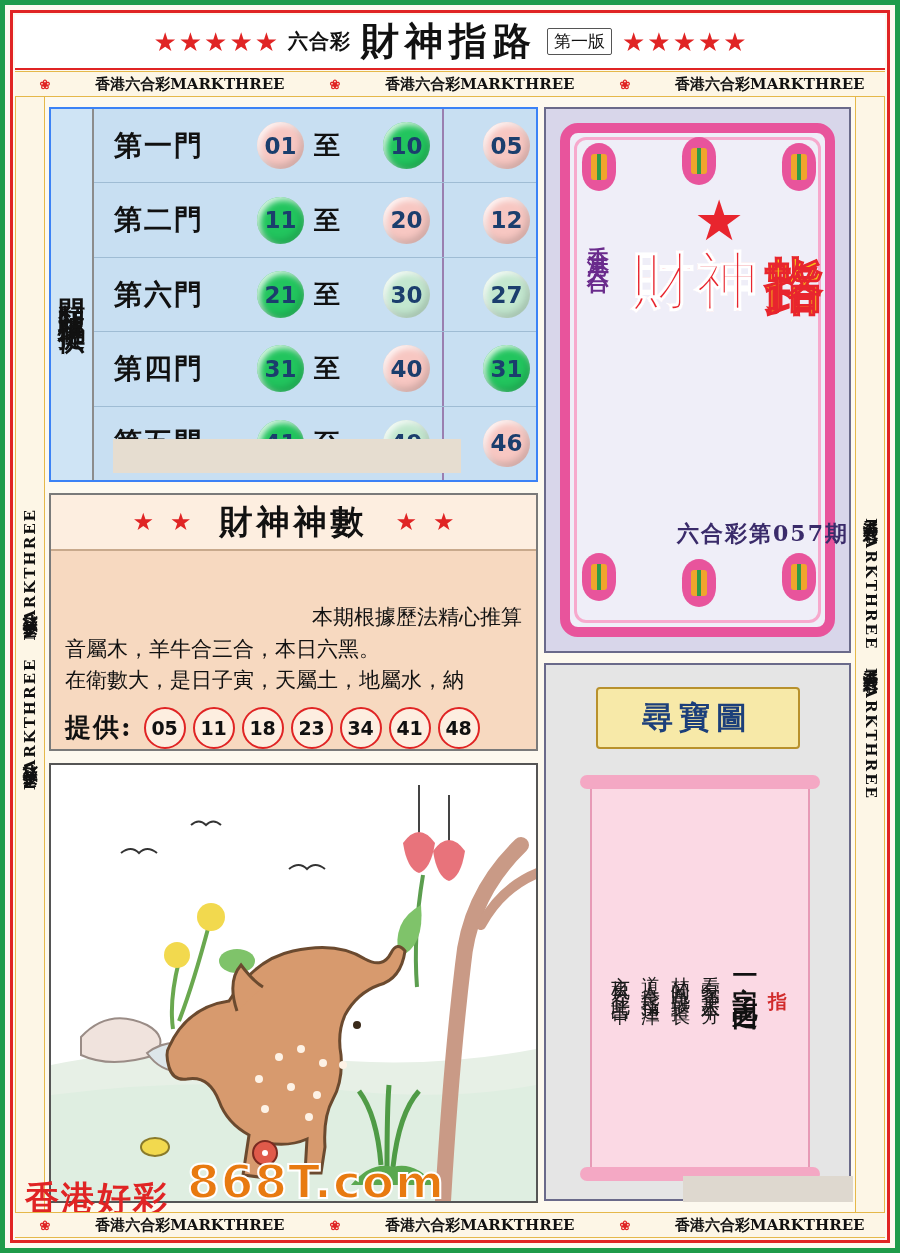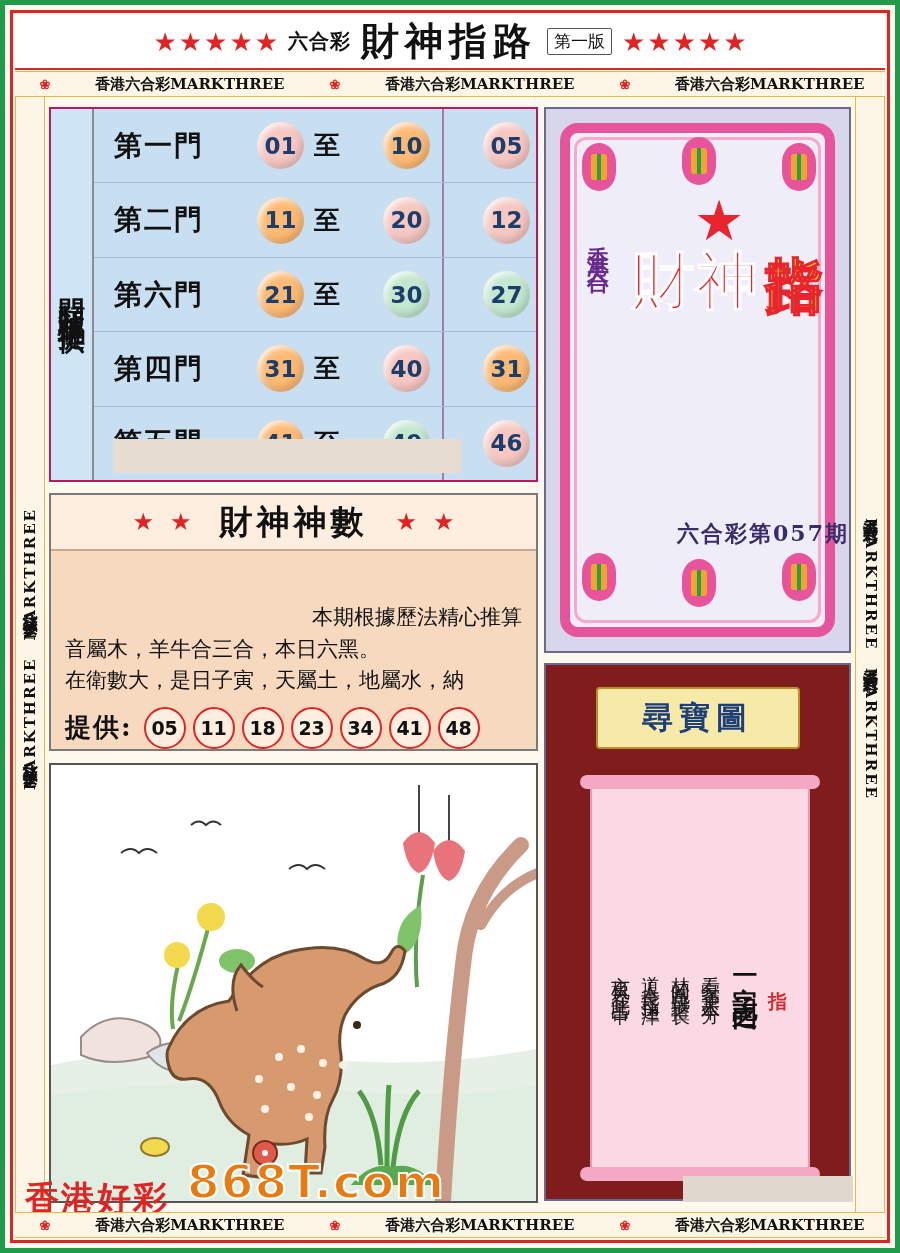--- a/index.html
+++ b/index.html
@@ -76,21 +76,21 @@
   }
   .vstrip-left .vtext{transform:rotate(180deg);}
   
   .content{
     position:absolute;left:44px;right:44px;top:98px;bottom:40px;
   }
   
   .gate-box{
     position:absolute;left:0;top:4px;width:489px;height:375px;
     background:#c8dff2;
-    border:2px solid #be185d;
+    border:2px solid #3b82f6;
     box-sizing:border-box;
     display:flex;
   }
   .gate-label{
     width:62px;background:#cfe4f5;border-right:2px solid #8c8c8c;
     display:flex;align-items:center;justify-content:center;
   }
   .gate-label span{
     writing-mode:vertical-rl;
     font-family:"DejaVu Serif", serif;
@@ -110,21 +110,21 @@
   }
   .ball{
     width:47px;height:47px;border-radius:50%;
     display:flex;align-items:center;justify-content:center;
     font-family:"DejaVu Sans", sans-serif;
     font-size:23px;font-weight:bold;color:#1b3e6d;
     box-shadow:inset -3px -4px 7px rgba(0,0,0,.16), inset 3px 3px 6px rgba(255,255,255,.85);
     margin-left:33px;
   }
   .b-red{background:#f7c7c2;}
-  .b-blue{background:#fdba74;}
+  .b-blue{background:#22c55e;}
   .b-green{background:#c3e7cf;}
   .zhi{
     font-family:"DejaVu Serif", serif;
     font-size:26px;font-weight:bold;color:#111;margin:0 10px;
   }
   .gate-sep{
     width:2px;height:100%;background:#9a7fb0;margin-left:12px;
   }
   .gate-last{
     width:92px;display:flex;align-items:center;justify-content:center;
@@ -231,21 +231,21 @@
   
   .pic{
     position:absolute;left:0;top:660px;width:489px;height:440px;
     border:2px solid #555;box-sizing:border-box;
     background:linear-gradient(#fdfdfd 0 62%, #eef3f0 62% 78%, #e3eee4 78% 100%);
     overflow:hidden;
   }
   
   .tmap{
     position:absolute;right:0;top:560px;width:307px;height:538px;
-    background:#7f1d1d;
+    background:#e5e5e5;
     border:2px solid #6a6a8a;box-sizing:border-box;
     overflow:hidden;
   }
   .tmap-title{
     margin:22px auto 0 auto;width:200px;height:58px;
     background:#f7e9a8;border:2px solid #b8912c;border-radius:4px;
     display:flex;align-items:center;justify-content:center;
     font-family:"DejaVu Serif", serif;
     font-size:31px;font-weight:bold;color:#1c3f7a;letter-spacing:6px;
   }

